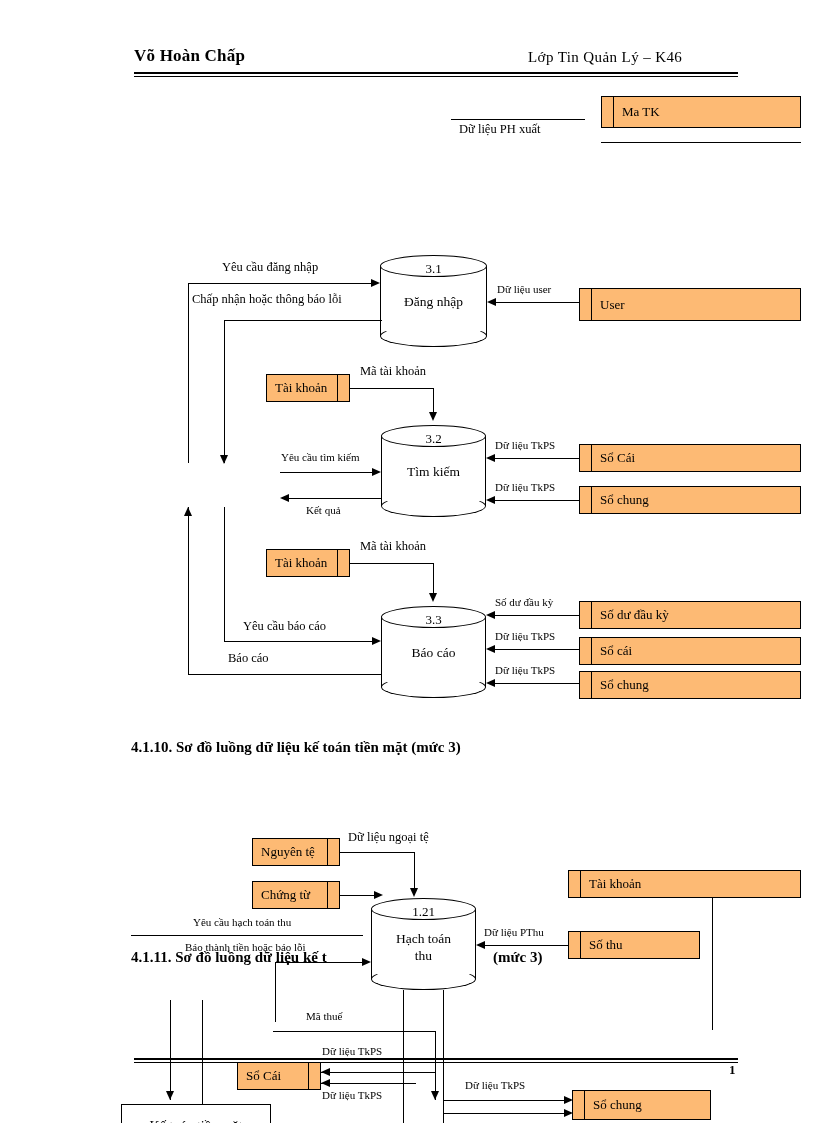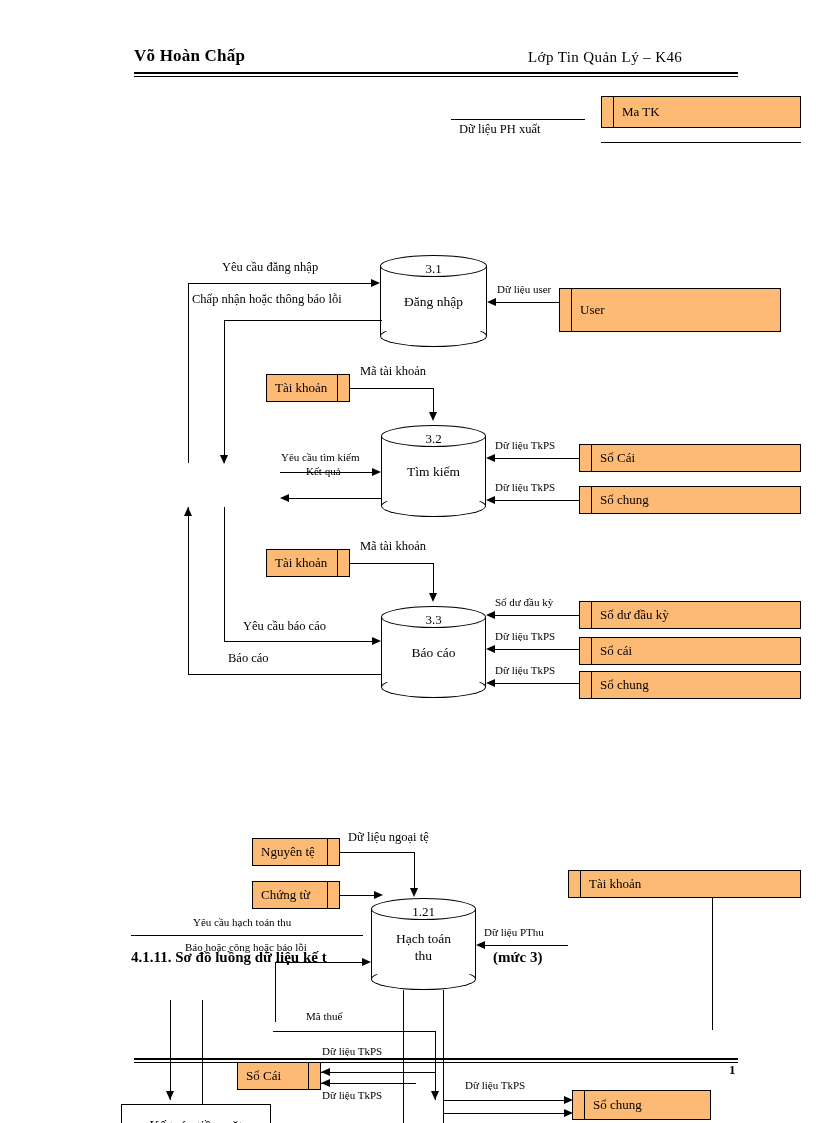--- a/index.html
+++ b/index.html
@@ -232,21 +232,21 @@
 
   <div class="lbl" style="left:192px; top:293px;">Chấp nhận hoặc thông báo lỗi</div>
   <div class="hline" style="left:224px; top:320px; width:158px;"></div>
   <div class="vline" style="left:224px; top:320px; height:143px;"></div>
   <div class="arr down" style="left:219.5px; top:455px;"></div>
 
   <div class="lbl sm" style="left:497px; top:284px;">Dữ liệu user</div>
   <div class="hline" style="left:496px; top:302px; width:84px;"></div>
   <div class="arr left" style="left:487px; top:297.5px;"></div>
 
-  <div class="store" style="left:559px; top:288px; width:222px; height:44px;">
+  <div class="store" style="left:579px; top:288px; width:222px; height:33px;">
     <div class="bar"></div>
     <div class="txt">User</div>
   </div>
 
   <div class="store" style="left:266px; top:374px; width:84px; height:28px;">
     <div class="bar" style="left:auto; right:11px;"></div>
     <div class="txt" style="left:8px;">Tài khoản</div>
   </div>
 
   <div class="lbl" style="left:360px; top:365px;">Mã tài khoản</div>
@@ -260,21 +260,21 @@
     <div class="top"></div>
     <div class="num">3.2</div>
     <div class="name">Tìm  kiếm</div>
   </div>
 
 
   <div class="lbl sm" style="left:281px; top:452px;">Yêu cầu tìm kiếm</div>
   <div class="hline" style="left:280px; top:472px; width:93px;"></div>
   <div class="arr right" style="left:372px; top:467.5px;"></div>
 
-  <div class="lbl sm" style="left:306px; top:466px;">Kết quả</div>
+  <div class="lbl sm" style="left:306px; top:505px;">Kết quả</div>
   <div class="hline" style="left:289px; top:498px; width:93px;"></div>
   <div class="arr left" style="left:280px; top:493.5px;"></div>
 
   <div class="lbl sm" style="left:495px; top:440px;">Dữ liệu TkPS</div>
   <div class="hline" style="left:495px; top:458px; width:84px;"></div>
   <div class="arr left" style="left:486px; top:453.5px;"></div>
   <div class="store" style="left:579px; top:444px; width:222px; height:28px;">
     <div class="bar"></div>
     <div class="txt">Sổ Cái</div>
   </div>
@@ -332,20 +332,21 @@
   </div>
 
   <div class="lbl sm" style="left:495px; top:665px;">Dữ liệu TkPS</div>
   <div class="hline" style="left:495px; top:683px; width:84px;"></div>
   <div class="arr left" style="left:486px; top:678.5px;"></div>
   <div class="store" style="left:579px; top:671px; width:222px; height:28px;">
     <div class="bar"></div>
     <div class="txt">Sổ chung</div>
   </div>
 
+  <div class="heading" id="heading-4110">4.1.10. Sơ đồ luồng dữ liệu kế toán tiền mặt (mức 3)</div>
 
   <div class="store" style="left:252px; top:838px; width:88px; height:28px;">
     <div class="bar" style="left:auto; right:11px;"></div>
     <div class="txt" style="left:8px;">Nguyên tệ</div>
   </div>
 
   <div class="lbl" style="left:348px; top:831px;">Dữ liệu ngoại tệ</div>
   <div class="hline" style="left:340px; top:852px; width:75px;"></div>
   <div class="vline" style="left:414px; top:852px; height:41px;"></div>
   <div class="arr down" style="left:409.5px; top:888px;"></div>
@@ -362,35 +363,39 @@
     <div class="bot"></div>
     <div class="top"></div>
     <div class="num">1.21</div>
     <div class="name">Hạch toán
 thu</div>
   </div>
 
   <div class="lbl sm" style="left:193px; top:917px;">Yêu cầu hạch toán thu</div>
   <div class="hline" style="left:131px; top:935px; width:232px;"></div>
 
-  <div class="lbl sm" style="left:185px; top:942px;">Báo hoặc công hoặc báo lỗi</div>
+  <div class="lbl sm" style="left:185px; top:942px;">Báo thành tiền hoặc báo lỗi</div>
   <div class="hline" style="left:275px; top:962px; width:92px;"></div>
   <div class="vline" style="left:275px; top:962px; height:60px;"></div>
   <div class="arr right" style="left:362px; top:957.5px;"></div>
 
   <div class="store" style="left:568px; top:870px; width:233px; height:28px;">
     <div class="bar"></div>
     <div class="txt">Tài khoản</div>
   </div>
   <div class="vline" style="left:712px; top:898px; height:132px;"></div>
 
   <div class="lbl sm" style="left:484px; top:927px;">Dữ liệu PThu</div>
   <div class="hline" style="left:485px; top:945px; width:83px;"></div>
   <div class="arr left" style="left:476px; top:940.5px;"></div>
 
+  <div class="store" style="left:568px; top:931px; width:132px; height:28px;">
+    <div class="bar"></div>
+    <div class="txt">Số thu</div>
+  </div>
 
   <div class="heading" id="heading-4111">
     <span>4.1.11. Sơ đồ luồng dữ liệu kế t</span>
   </div>
   <div class="heading" style="left:493px; top:949px;">(mức 3)</div>
 
   <div class="vline" style="left:403px; top:990px; height:133px;"></div>
   <div class="vline" style="left:443px; top:990px; height:133px;"></div>
 
   <div class="lbl sm" style="left:306px; top:1011px;">Mã thuế</div>

